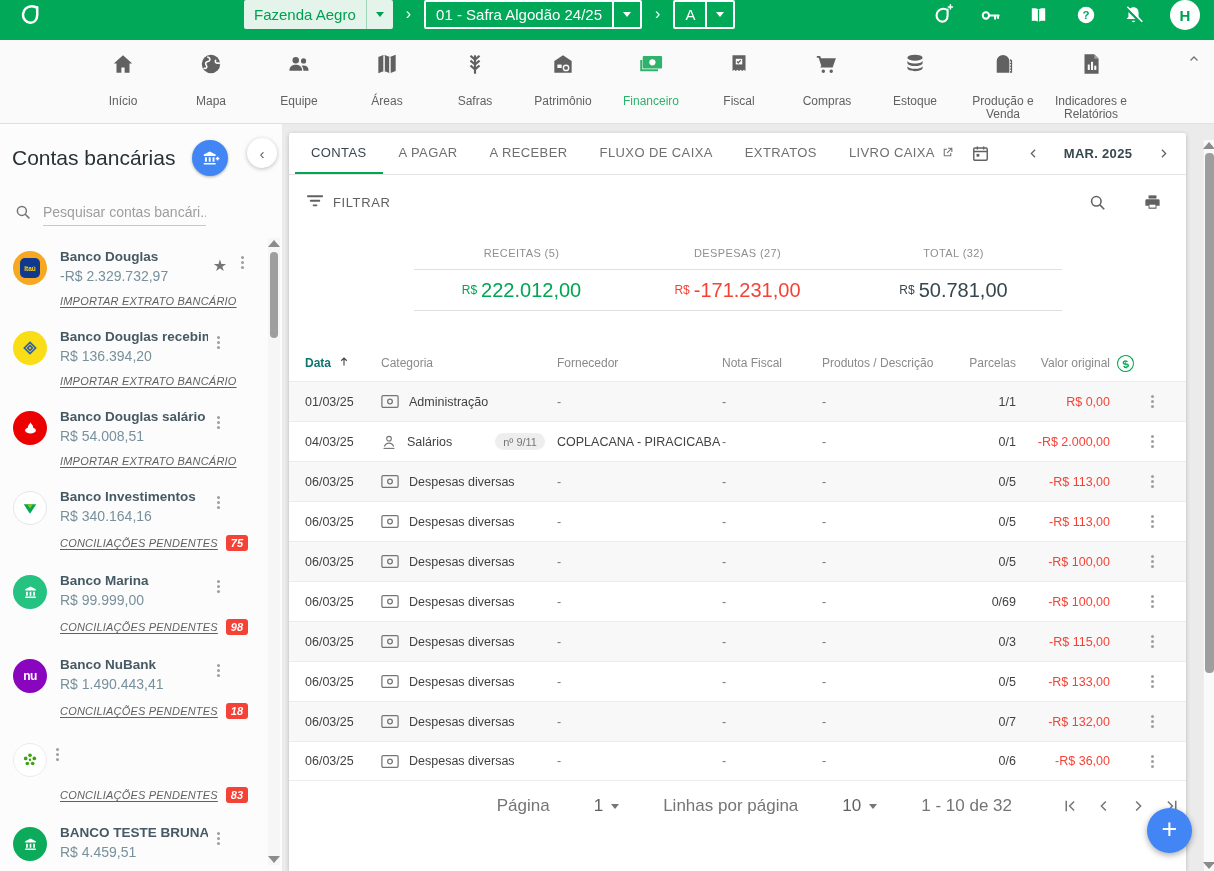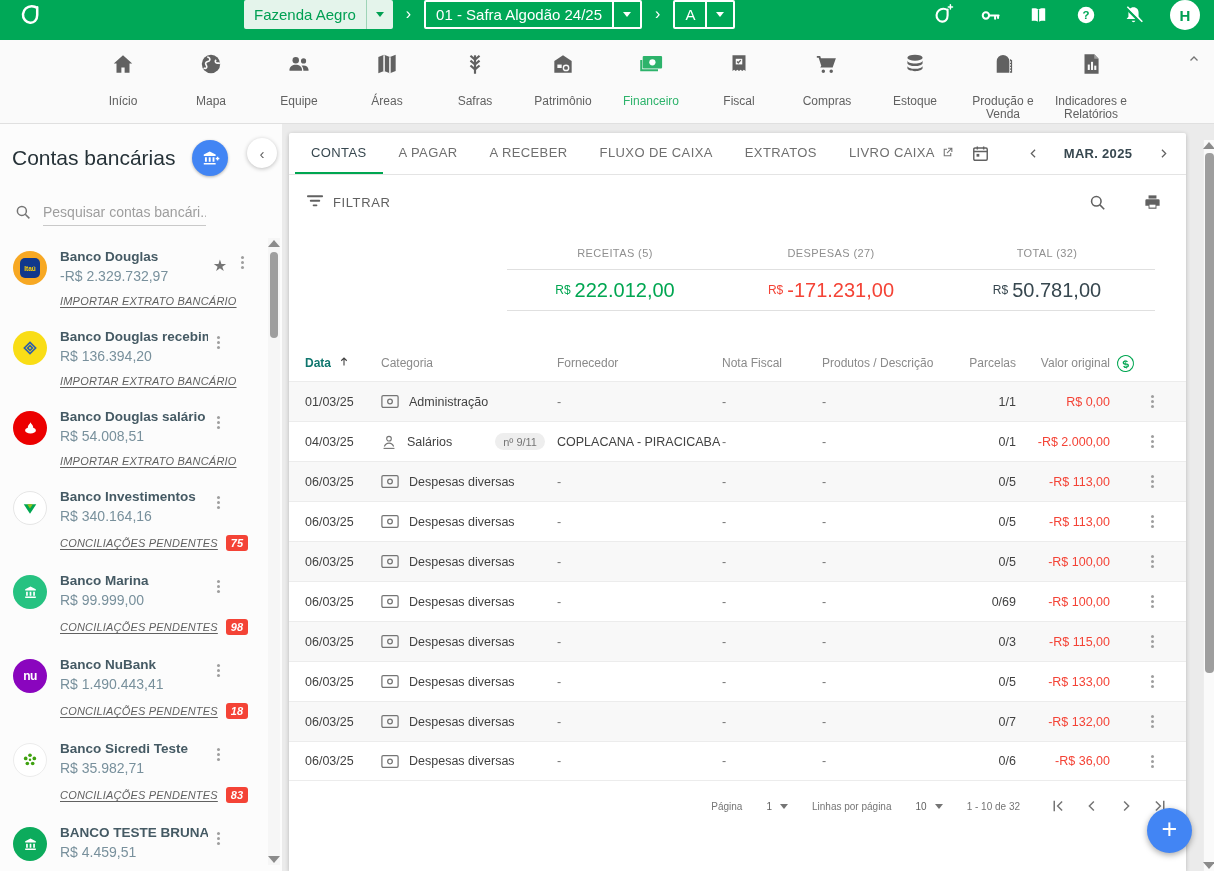--- a/index.html
+++ b/index.html
@@ -76,21 +76,21 @@
   .tabs-right { margin-left:auto; display:flex; align-items:center; }
   .icon-btn { background:none; border:none; display:flex; align-items:center; justify-content:center; }
   .cal-btn { margin-right:26px; }
   .month-label { font-size:13px; font-weight:bold; color:#37474F; letter-spacing:.3px; width:96px; text-align:center; }
   .chev-btn { width:34px; }
 
   .toolbar { height:54px; display:flex; align-items:center; padding:0 18px; }
   .filter-btn { display:flex; align-items:center; gap:9px; font-size:13px; color:#616161; letter-spacing:.6px; background:none; border:none; }
   .toolbar-right { margin-left:auto; display:flex; gap:36px; padding-right:6px; }
 
-  .summary { display:flex; justify-content:flex-end; padding:18px 31px 10px; }
+  .summary { display:flex; justify-content:center; padding:18px 31px 10px; }
   .sum-card { width:216px; }
   .sum-label { text-align:center; font-size:11px; color:#8F8F8F; letter-spacing:.4px; padding-bottom:10px; }
   .sum-value { border-top:1px solid #E0E0E0; border-bottom:1px solid #E0E0E0; height:42px; display:flex; align-items:center; justify-content:center; gap:4px; }
   .sum-cur { font-size:12px; }
   .sum-amt { font-size:20px; }
 
   .thead, .trow { display:grid; grid-template-columns:76px 176px 165px 100px 1fr 70px 118px 36px; align-items:center; padding:0 16px; }
   .thead { height:36px; margin-top:24px; font-size:12px; color:#8A8A8A; }
   .th-data { color:#0f766e; font-weight:bold; display:flex; align-items:center; gap:7px; }
   .th-right { text-align:right; }
@@ -100,21 +100,21 @@
   .rows > .trow:nth-child(odd) { background:#F8F8F8; }
   .rows > .trow:last-child { border-bottom:1px solid #ECECEC; }
   .td-cat { display:flex; align-items:center; gap:10px; }
   .cat-icon { display:flex; align-items:center; }
   .cat-badge { margin-left:auto; margin-right:12px; background:#EEEEEE; color:#757575; font-size:11px; padding:2.5px 8px; border-radius:10px; white-space:nowrap; }
   .muted { color:#757575; }
   .td-parcelas { text-align:right; }
   .td-valor { text-align:right; color:#F44336; padding-right:24px; }
   .td-kebab { display:flex; justify-content:center; background:none; border:none; }
 
-  .pagination { height:50px; display:flex; align-items:center; justify-content:flex-end; gap:24px; padding-right:12px; font-size:10px; color:#757575; }
+  .pagination { height:50px; display:flex; align-items:center; justify-content:flex-end; gap:44px; font-size:17px; color:#757575; }
   .pg-select { display:flex; align-items:center; gap:8px; color:#616161; cursor:pointer; }
   .pg-select .caret { border-top-color:#757575; }
   .pg-icons { display:flex; gap:6px; }
   .pg-icons .icon-btn { width:28px; }
 
   
   .fab { position:absolute; right:22px; bottom:18px; width:45px; height:45px; border-radius:50%; background:#4285F4; color:#fff; font-size:27px; font-weight:normal; border:none; box-shadow:0 2px 6px rgba(0,0,0,.35); z-index:30; display:flex; align-items:center; justify-content:center; padding-bottom:3px; }
   .page-scroll { position:absolute; right:0; top:140px; bottom:0; width:11px; background:#FAFAFA; border-left:1px solid #EDEDED; z-index:25; }
   .page-scroll .sb-thumb { top:13px; left:1px; width:9px; height:520px; }
   .page-scroll .tri-up { left:-1px; }
@@ -472,24 +472,20 @@
       <span class="acc-logo" style="background: rgb(255, 255, 255); border: 1px solid rgb(236, 236, 236);">
               <svg width="20" height="20" viewBox="0 0 24 24" fill="#3FA110">
                 <circle cx="12" cy="6.3" r="2.2"></circle>
                 <circle cx="17.2" cy="10.1" r="2.2"></circle>
                 <circle cx="15.2" cy="16.2" r="2.2"></circle>
                 <circle cx="8.8" cy="16.2" r="2.2"></circle>
                 <circle cx="6.8" cy="10.1" r="2.2"></circle>
                 <circle cx="12" cy="11.6" r="1.5"></circle>
               </svg>
             </span>
-      <div class="acc-text">
-        <div class="acc-name">Banco Sicredi Teste</div>
-        <div class="acc-balance">R$ 35.982,71</div>
-      </div>
 
       <button class="acc-kebab">
               <span class="dotcol"></span>
             </button>
     </div>
     <div class="acc-footer">
       <a class="acc-link">CONCILIAÇÕES PENDENTES</a>
       <span class="acc-badge">83</span>
     </div>
   </div>

